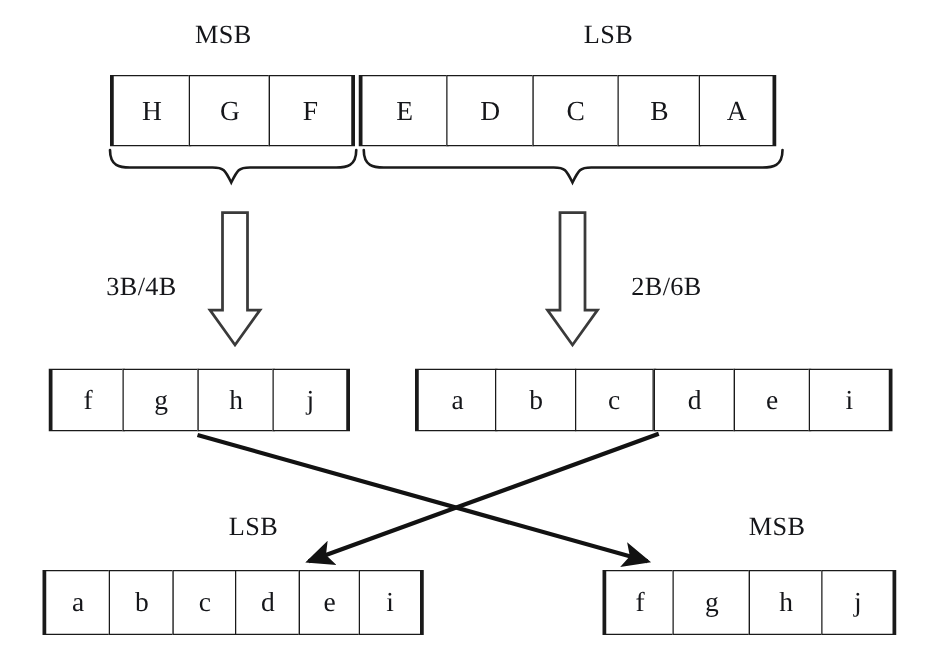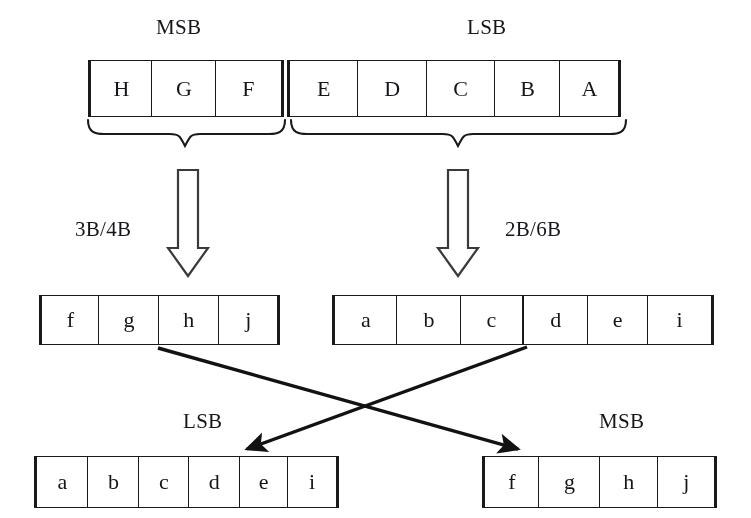--- a/index.html
+++ b/index.html
@@ -97,21 +97,21 @@
     <div class="cell grp-edge-l" style="width:65px;">H</div>
     <div class="cell" style="width:65px;">G</div>
     <div class="cell grp-edge-r" style="width:69px;">F</div>
     <div class="cell grp-edge-l" style="width:72px;margin-left:3px;">E</div>
     <div class="cell" style="width:70px;">D</div>
     <div class="cell" style="width:70px;">C</div>
     <div class="cell" style="width:67px;">B</div>
     <div class="cell grp-edge-r" style="width:62px;">A</div>
   </div>
 
-  <div class="label" style="left:75px;top:217px;">3B/4B</div>
+  <div class="label" style="left:85px;top:217px;">3B/4B</div>
   <div class="label" style="left:505px;top:217px;">2B/6B</div>
 
   <div class="bitrow row-mid" style="left:39px;">
     <div class="cell grp-edge-l" style="width:61px;">f</div>
     <div class="cell" style="width:61px;">g</div>
     <div class="cell" style="width:62px;">h</div>
     <div class="cell grp-edge-r" style="width:62px;">j</div>
   </div>
 
   <div class="bitrow row-mid" style="left:332px;">

